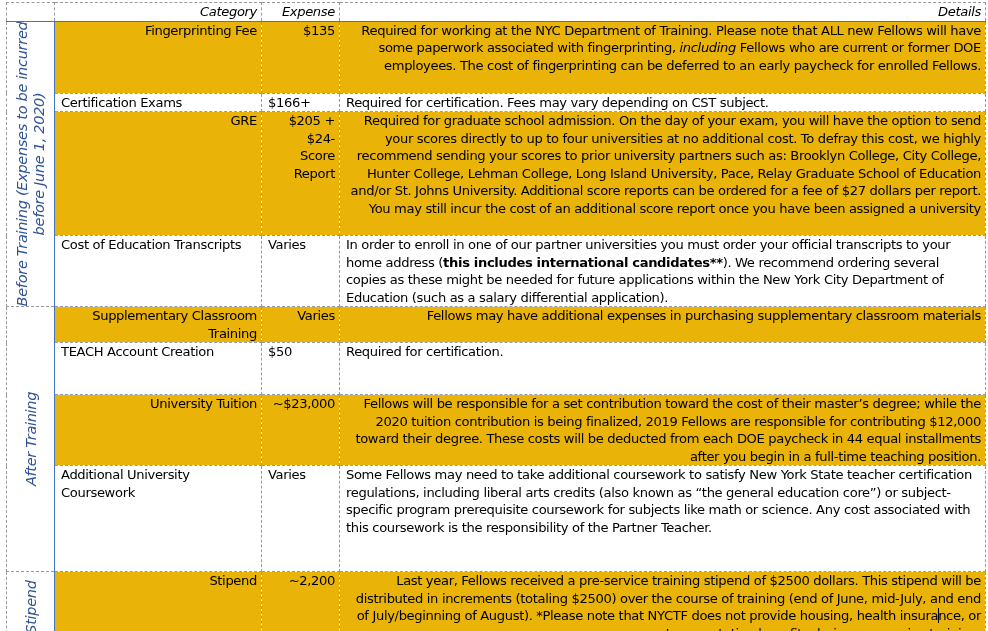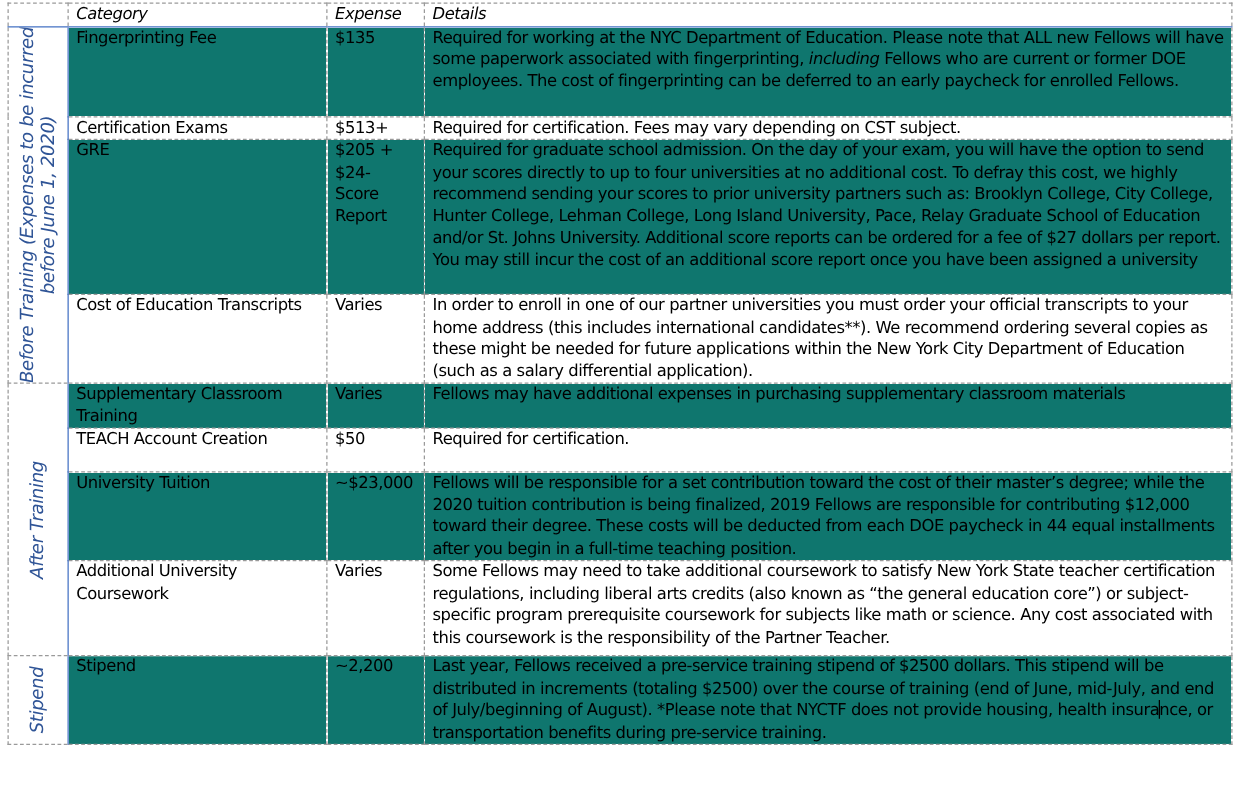--- a/index.html
+++ b/index.html
@@ -1,29 +1,29 @@
 <!DOCTYPE html>
 <html><head>
 <meta charset="utf-8">
 <style>
   html, body { margin: 0; padding: 0; background: #ffffff; }
   body { width: 988px; height: 631px; overflow: hidden; position: relative;
          font-family: "DejaVu Sans", sans-serif; color: #000; }
   table.sheet { position: absolute; left: 6px; top: 2px; width: 980px; border-collapse: collapse;
                 table-layout: fixed; font-size: 13.1px; line-height: 17.5px; letter-spacing: -0.35px; }
   table.sheet td { border: 1px dashed #9a9a9a; vertical-align: top; padding: 0 4px 0 6px; overflow: hidden; }
-  table.sheet tr.hdr td { font-style: italic; height: 17px; }
+  table.sheet tr.hdr td { font-style: italic; height: 17px; text-align: right; }
   td.grp { border-right: 1.5px solid #4472c4 !important; padding: 0 !important; position: relative; }
   tr.hdr td.grp { border-right: 1px dashed #9a9a9a !important; border-bottom: 1.5px solid #4472c4 !important; }
   tr.hdr td { border-bottom: 1.5px solid #4472c4 !important; }
   .vlabel { position: absolute; left: 50%; top: 50%; transform: translate(-50%,-50%) rotate(-90deg);
             white-space: nowrap; text-align: center; color: #2f5496; font-style: italic; font-size: 14.5px; line-height: 17px; letter-spacing: -0.3px; }
-  tr.shade td.c { background: #0f766e; }
+  tr.shade td.c { background: #eab308; text-align: right; }
   .u { }
-  b { font-weight: normal; }
+  b { font-weight: bold; }
   .cursor { display: inline-block; width: 1px; height: 15px; background: #000; vertical-align: -3px; margin: 0 -1px 0 0; }
 </style>
 </head>
 <body>
 
 <table class="sheet">
   <colgroup>
     <col style="width:48px">
     <col style="width:207px">
     <col style="width:78px">
@@ -39,25 +39,25 @@
 
   <tr class="shade" style="height:72px">
     <td class="grp" rowspan="4">
       <div class="vlabel">
         <div>Before Training (Expenses to be incurred</div>
         <div>before June 1, 2020)</div>
       </div>
     </td>
     <td class="c">Fingerprinting Fee</td>
     <td class="c">$135</td>
-    <td class="c"><span>Required for working at the NYC Department of Education. Please note that ALL new Fellows will have some paperwork associated with fingerprinting, </span><i>including</i><span> Fellows who are current or former DOE employees. The cost of fingerprinting can be deferred to an early paycheck for enrolled Fellows.</span></td>
+    <td class="c"><span>Required for working at the NYC Department of Training. Please note that ALL new Fellows will have some paperwork associated with fingerprinting, </span><i>including</i><span> Fellows who are current or former DOE employees. The cost of fingerprinting can be deferred to an early paycheck for enrolled Fellows.</span></td>
   </tr>
   <tr style="height:17px">
     <td class="c"><span class="u">Certification Exams</span></td>
-    <td class="c">$513+</td>
+    <td class="c">$166+</td>
     <td class="c">Required for certification. Fees may vary depending on CST subject.</td>
   </tr>
   <tr class="shade" style="height:124px">
     <td class="c"><span class="u">GRE</span></td>
     <td class="c">$205 + $24- Score Report</td>
     <td class="c">Required for graduate school admission. On the day of your exam, you will have the option to send your scores directly to up to four universities at no additional cost. To defray this cost, we highly recommend sending your scores to prior university partners such as: Brooklyn College, City College, Hunter College, Lehman College, Long Island University, Pace, Relay Graduate School of Education and/or St. Johns University. Additional score reports can be ordered for a fee of $27 dollars per report.  You may still incur the cost of an additional score report once you have been assigned a university</td>
   </tr>
   <tr style="height:71px">
     <td class="c">Cost of Education Transcripts</td>
     <td class="c">Varies</td>
@@ -65,31 +65,31 @@
   </tr>
 
   <tr class="shade" style="height:35px">
     <td class="grp" rowspan="4">
       <div class="vlabel">After Training</div>
     </td>
     <td class="c">Supplementary Classroom Training</td>
     <td class="c">Varies</td>
     <td class="c">Fellows may have additional expenses in purchasing supplementary classroom materials</td>
   </tr>
-  <tr style="height:35px">
+  <tr style="height:52px">
     <td class="c"><span class="u">TEACH Account Creation</span></td>
     <td class="c">$50</td>
     <td class="c">Required for certification.</td>
   </tr>
   <tr class="shade" style="height:71px">
     <td class="c">University Tuition</td>
     <td class="c">~$23,000</td>
     <td class="c">Fellows will be responsible for a set contribution toward the cost of their master’s degree; while the 2020 tuition contribution is being finalized, 2019 Fellows are responsible for contributing $12,000 toward their degree. These costs will be deducted from each DOE paycheck in 44 equal installments after you begin in a full-time teaching position.</td>
   </tr>
-  <tr style="height:76px">
+  <tr style="height:106px">
     <td class="c">Additional University Coursework</td>
     <td class="c">Varies</td>
     <td class="c">Some Fellows may need to take additional coursework to satisfy New York State teacher certification regulations, including liberal arts credits (also known as “the general education core”) or subject-specific program prerequisite coursework for subjects like math or science. Any cost associated with this coursework is the responsibility of the Partner Teacher.</td>
   </tr>
 
   <tr class="shade" style="height:71px">
     <td class="grp" rowspan="1">
       <div class="vlabel">Stipend</div>
     </td>
     <td class="c">Stipend</td>

